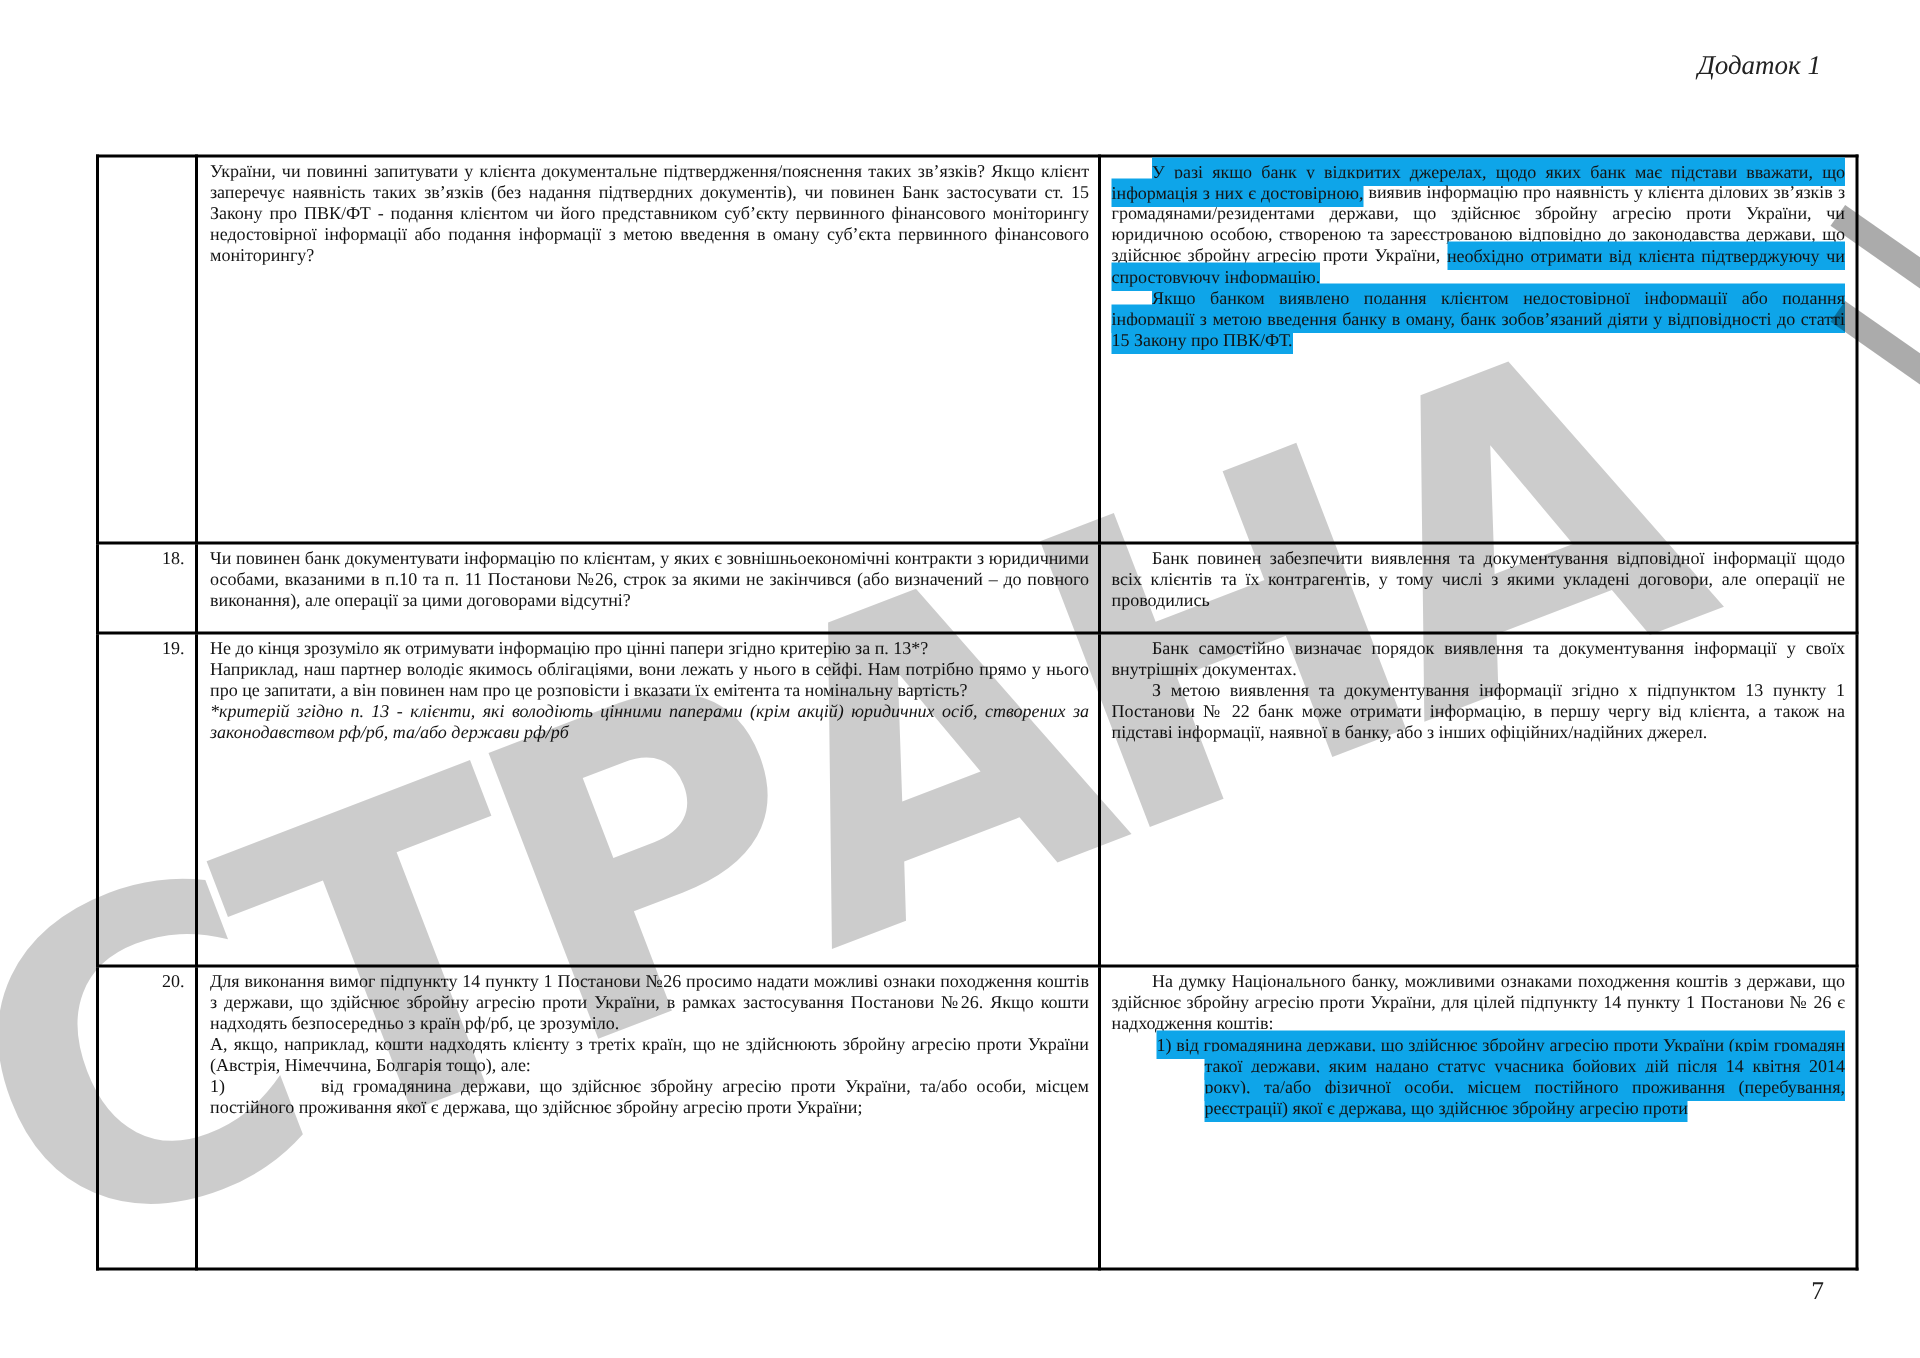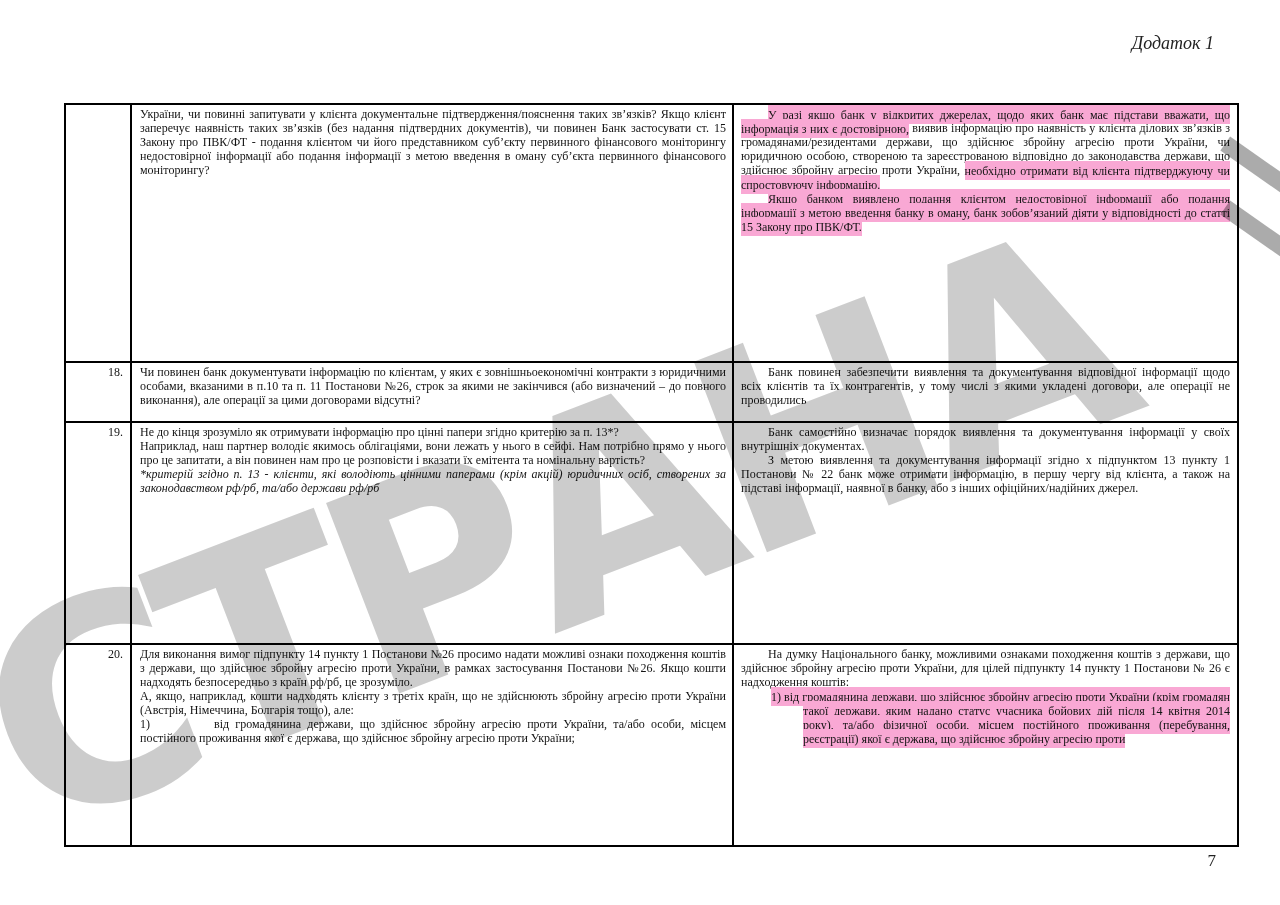--- a/index.html
+++ b/index.html
@@ -25,21 +25,21 @@
   }
   td.num-cell{ text-align:right;padding-right:7px;padding-left:2px; }
   td.q-cell{ padding-left:8px;padding-right:6px; }
   td.a-cell{ padding-left:7px;padding-right:7px; }
   tr.r0{height:258px;} tr.r1{height:60px;border-radius:16px;} tr.r2{height:222px;} tr.r3{height:202px;}
   p.para{margin:0;text-align:justify;}
   p.ind{text-indent:27px;}
   p.it{font-style:italic;}
   p.hang{padding-left:62px;text-indent:-32px;}
   span.marker{display:inline-block;width:74px;text-indent:0;}
-  mark{background:#f9a8d4;color:inherit;padding:2.5px 0;}
+  mark{background:#0ea5e9;color:inherit;padding:2.5px 0;}
   .page-number{
     position:absolute;top:851px;right:64px;font-size:17px;color:#222;
   }
   .watermark{
     position:absolute;left:-62px;top:592px;
     transform:rotate(-21deg);transform-origin:0 0;
     font-family:"DejaVu Sans", sans-serif;font-weight:700;
     font-size:280px;letter-spacing:-14px;white-space:nowrap;
     color:rgba(0,0,0,0.20);
     mix-blend-mode:multiply;

